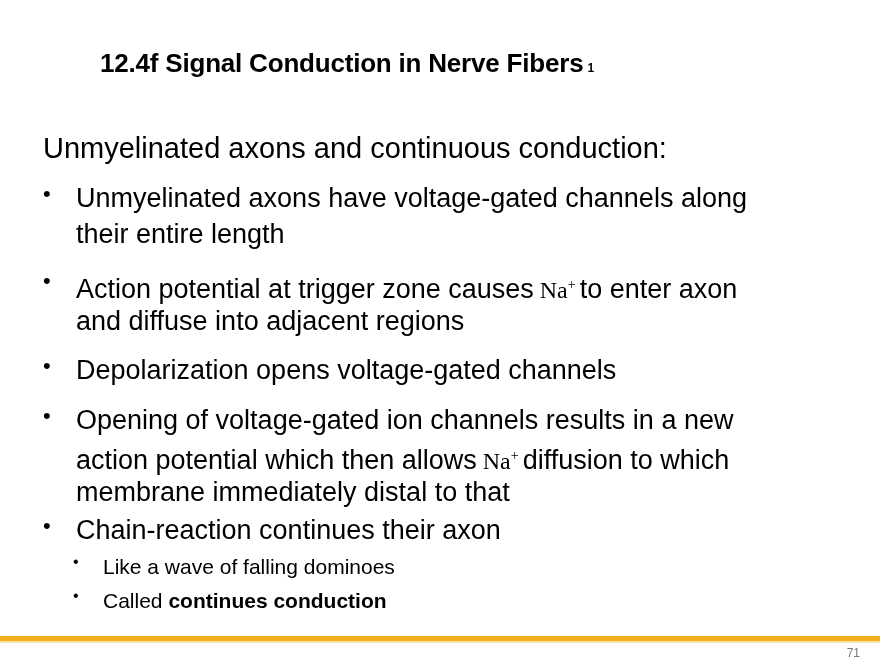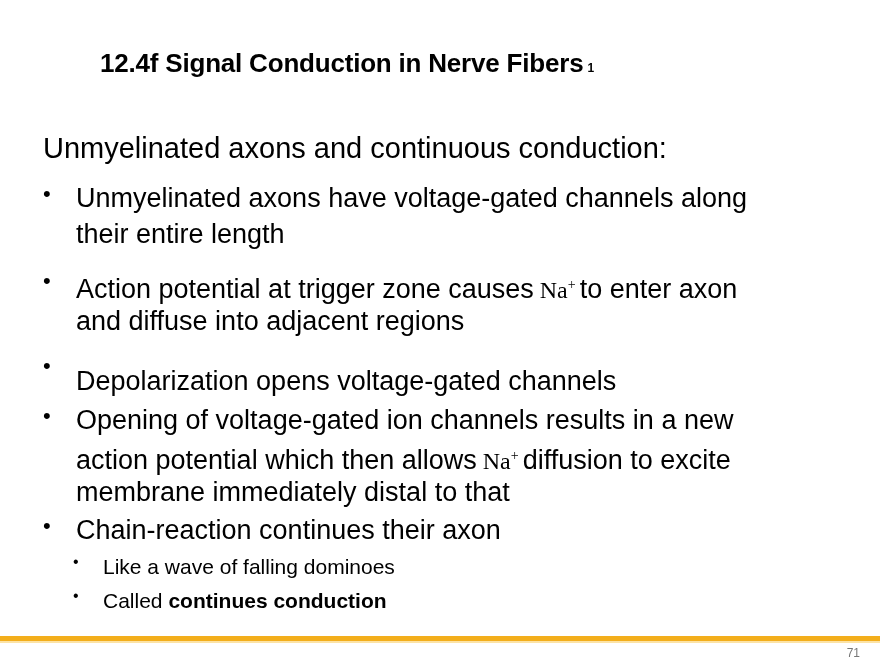--- a/index.html
+++ b/index.html
@@ -34,27 +34,27 @@
 </div>
 
 <div class="b" style="top:267px">
   <span class="dot">•</span>
   <span class="txt" style="top:0"><span>Action potential at trigger zone causes</span><span class="na"><span>Na</span><sup>+</sup></span><span>to enter axon</span></span>
   <span class="txt" style="top:36px">and diffuse into adjacent regions</span>
 </div>
 
 <div class="b" style="top:352px">
   <span class="dot">•</span>
-  <span class="txt" style="top:11px">Depolarization opens voltage-gated channels</span>
+  <span class="txt" style="top:0">Depolarization opens voltage-gated channels</span>
 </div>
 
 <div class="b" style="top:402px">
   <span class="dot">•</span>
   <span class="txt" style="top:0">Opening of voltage-gated ion channels results in a new</span>
-  <span class="txt" style="top:36px"><span>action potential which then allows</span><span class="na"><span>Na</span><sup>+</sup></span><span>diffusion to excite</span></span>
+  <span class="txt" style="top:36px"><span>action potential which then allows</span><span class="na"><span>Na</span><sup>+</sup></span><span>diffusion to which</span></span>
   <span class="txt" style="top:72px">membrane immediately distal to that</span>
 </div>
 
 <div class="b" style="top:512px">
   <span class="dot">•</span>
   <span class="txt" style="top:0">Chain-reaction continues their axon</span>
 </div>
 
 <div class="sb" style="top:555px">
   <span class="dot">•</span>

